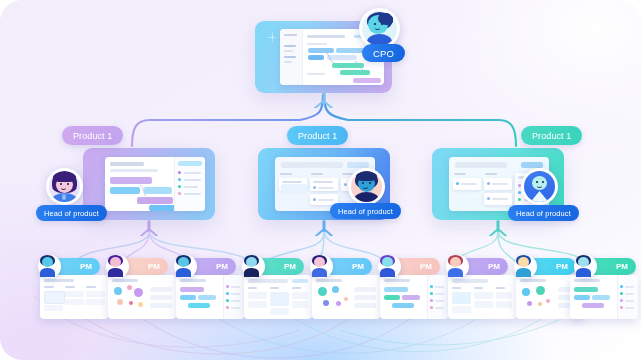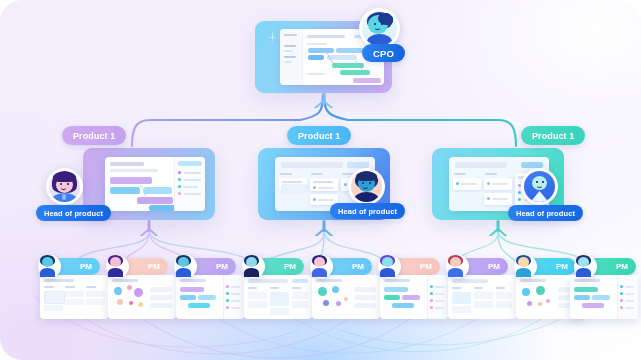--- a/index.html
+++ b/index.html
@@ -40,21 +40,21 @@
   #p1{left:83px;top:148px;background:linear-gradient(115deg,#cda8ef 0%,#b6b4f2 40%,#86cdf6 100%);}
   #p2{left:258px;top:148px;background:linear-gradient(110deg,#7fd5f8 0%,#68b4f6 55%,#4b7df0 100%);}
   #p3{left:432px;top:148px;background:linear-gradient(115deg,#7fd8f7 0%,#63dfdd 55%,#3ad9bb 100%);}
   .pstand{position:absolute;width:132px;height:16px;top:220px;}
   #s1{left:83px;} #s2{left:258px;} #s3{left:432px;}
   #s1 .pole{top:0;height:12px;background:#c3a6ee;}
   #s2 .pole{top:0;height:12px;background:#63b2f4;}
   #s3 .pole{top:0;height:12px;background:#4fd6c8;}
 
   
-  .pill{position:absolute;border-radius:999px;color:#fff;font-size:9px;font-weight:700;
+  .pill{position:absolute;border-radius:999px;color:#fff;font-size:9px;font-weight:400;
     display:flex;align-items:center;justify-content:center;letter-spacing:.1px;
     box-shadow:0 2px 6px rgba(90,90,160,.18);white-space:nowrap;}
   .prod{height:19px;padding:0 11px;}
   #prod1{left:62px;top:126px;background:linear-gradient(100deg,#cfa9f0,#c3a3ef);}
   #prod2{left:287px;top:126px;background:linear-gradient(100deg,#5ec9f6,#49b6f4);}
   #prod3{left:521px;top:126px;background:linear-gradient(100deg,#49d9c4,#3ad3bd);}
   .hop{height:16px;padding:0 8px;font-size:7.5px;background:#1a73e8;z-index:7;
        background:linear-gradient(100deg,#2a7ff0,#1566e0);}
   #hop1{left:36px;top:205px;} #hop2{left:330px;top:203px;} #hop3{left:508px;top:205px;}
   #cpoPill{left:362px;top:44px;height:18px;padding:0 11px;font-size:9.5px;

